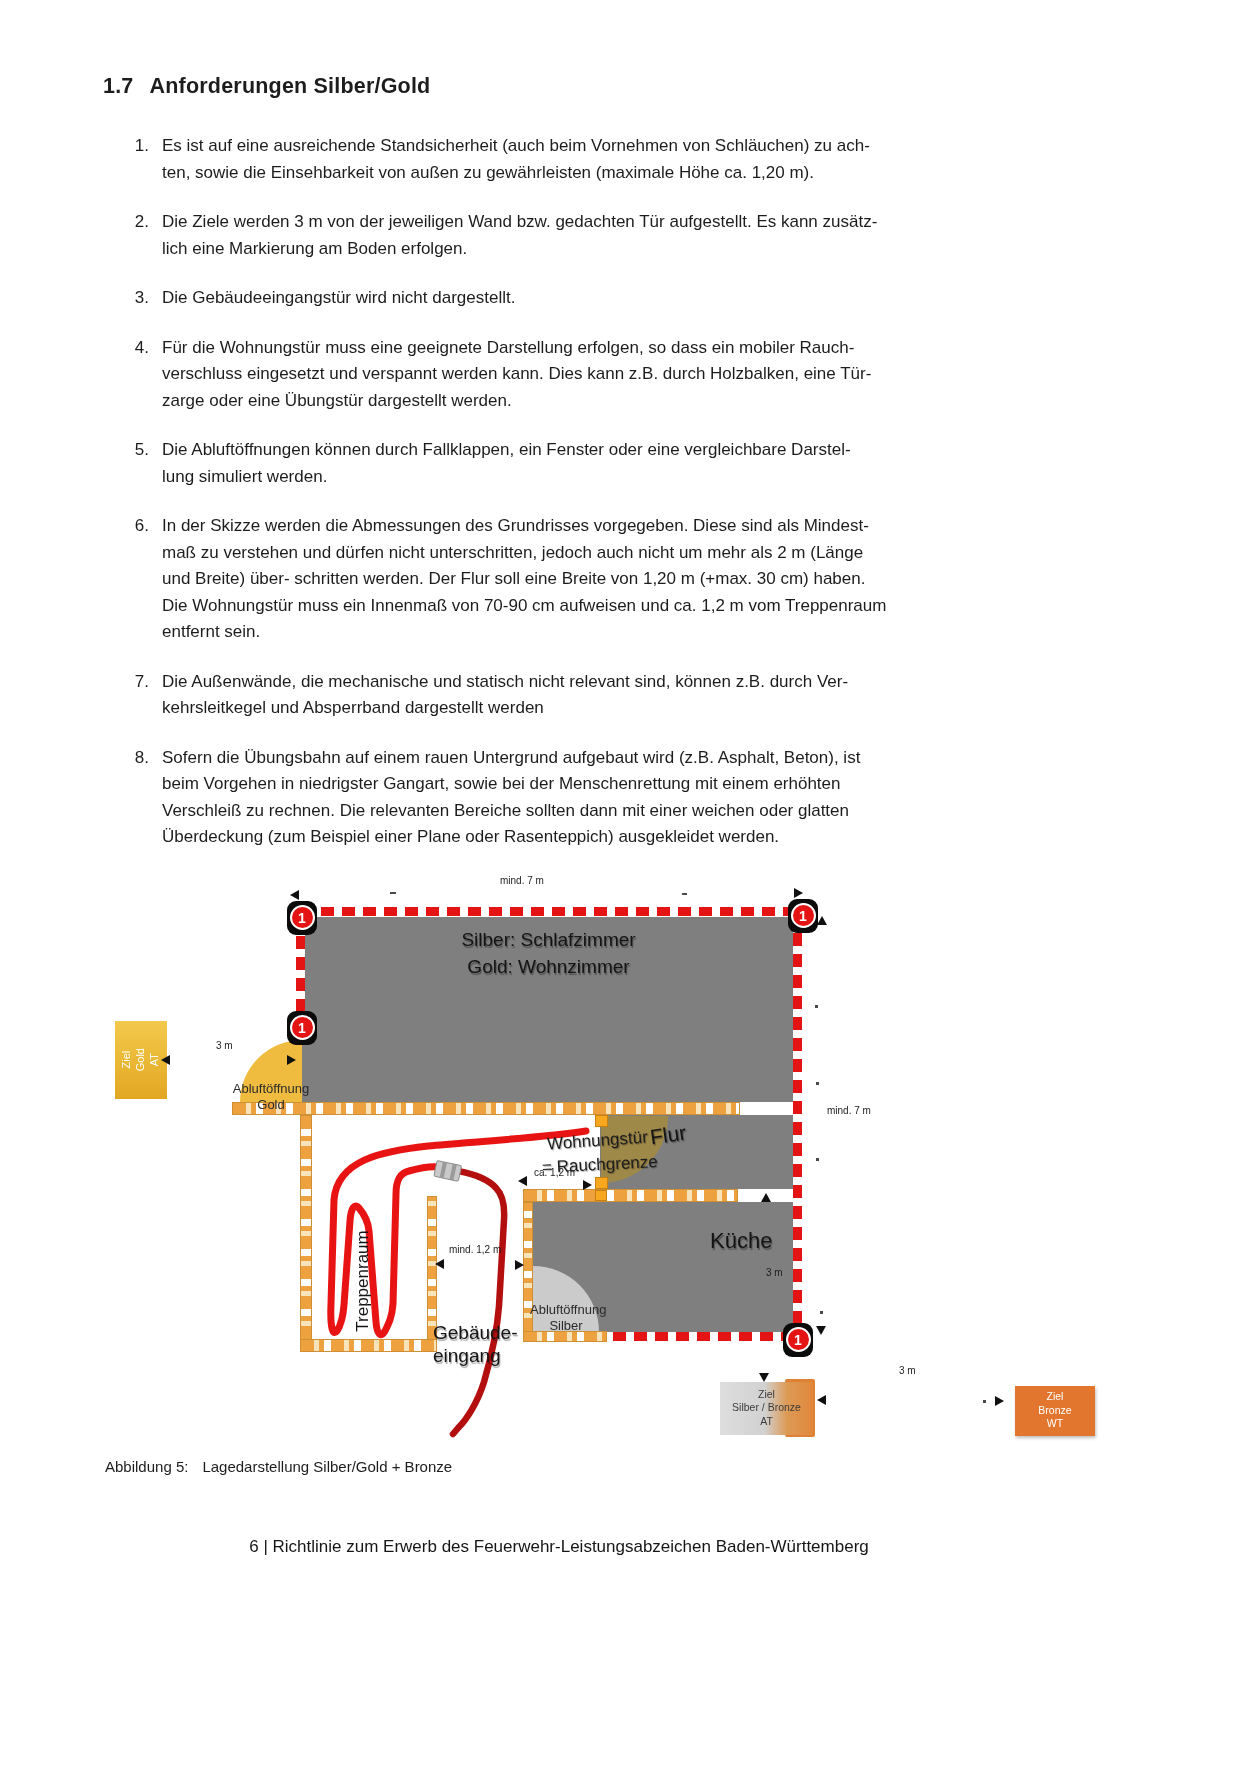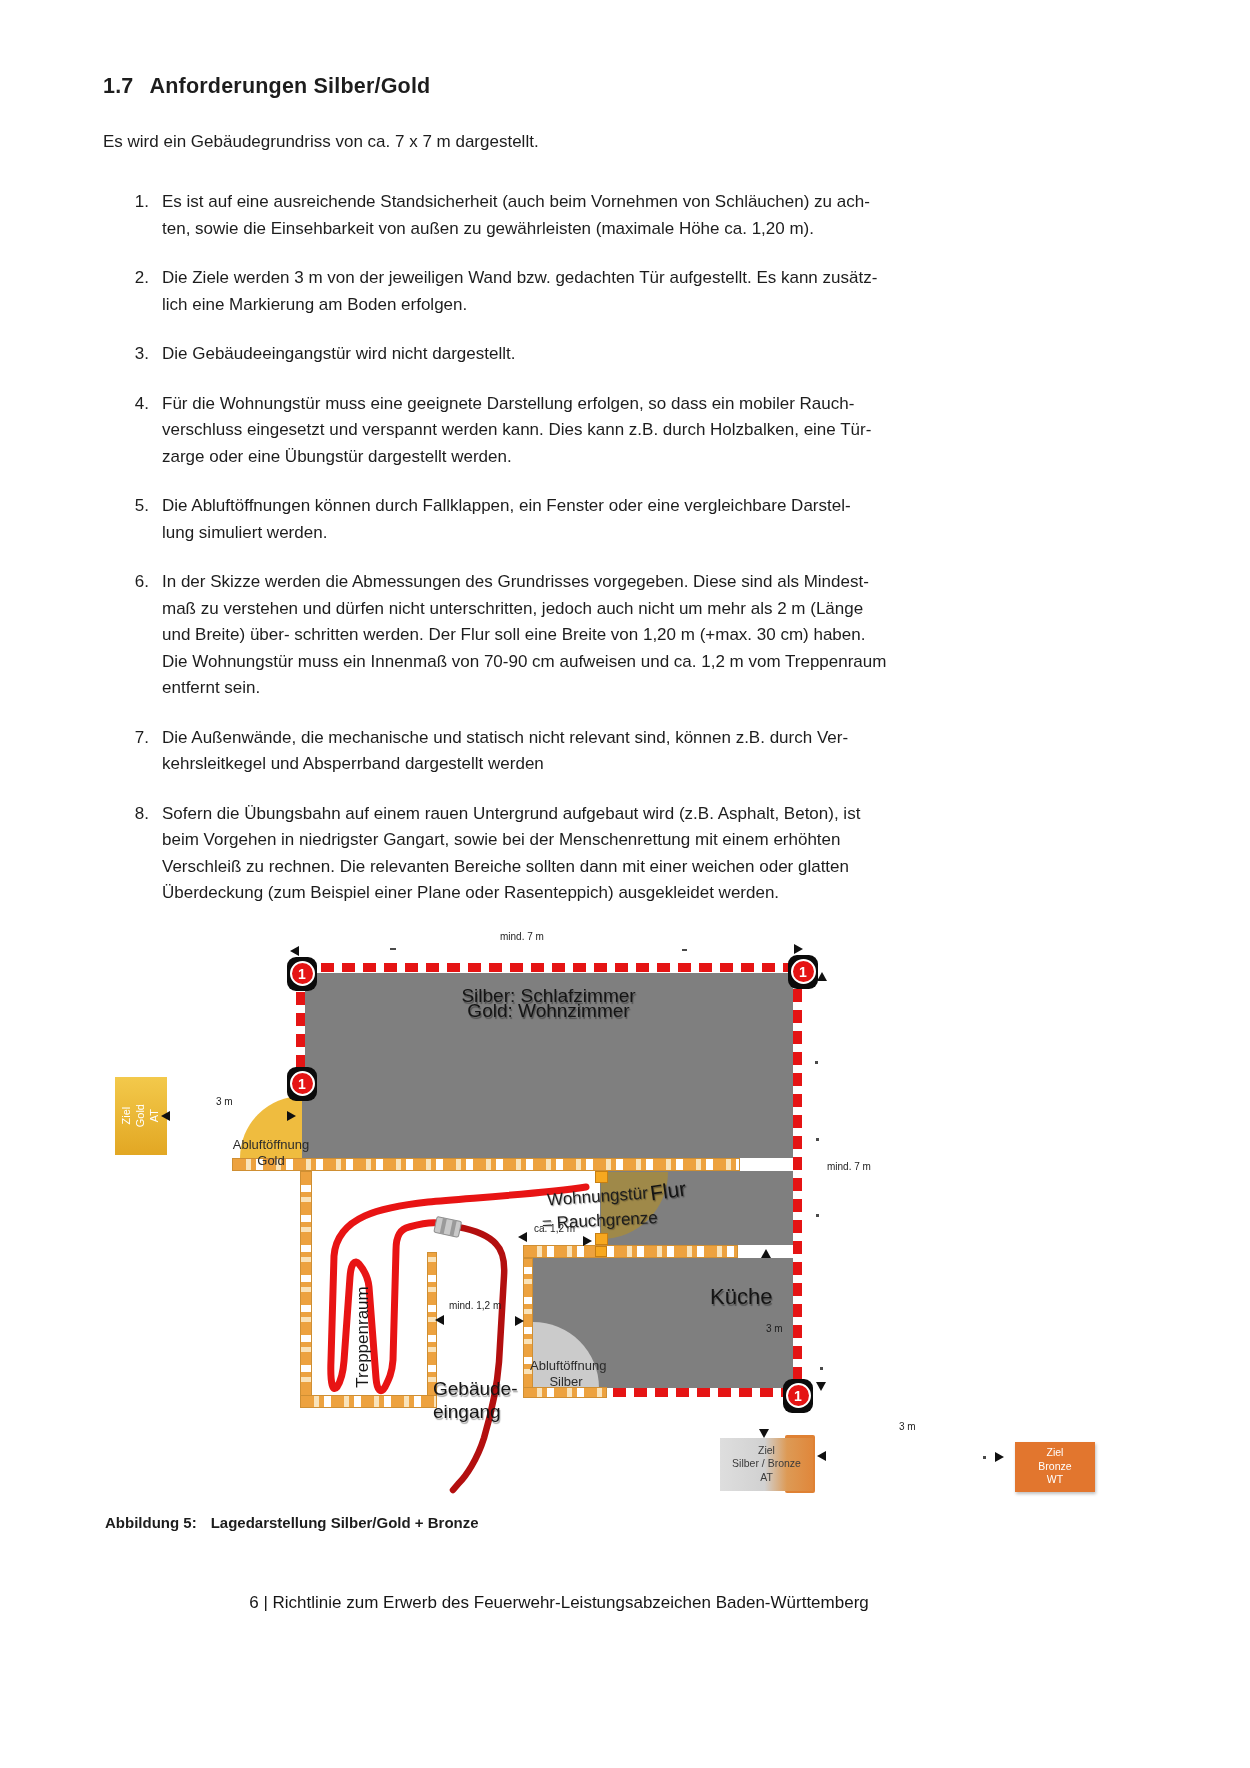--- a/index.html
+++ b/index.html
@@ -50,32 +50,31 @@
   .zbw{ background:var(--bronze); z-index:6; display:flex; align-items:center; justify-content:center;
     font-size:10.5px; line-height:1.3; color:#fff; text-align:center; white-space:pre-line; box-shadow:1px 2px 3px rgba(0,0,0,.25);}
   .tick{ background:#4a4a4a; z-index:6;}
   .arr{ width:0; height:0; z-index:7;}
   .arr-l{ border-top:5px solid transparent; border-bottom:5px solid transparent; border-right:9px solid #101010;}
   .arr-r{ border-top:5px solid transparent; border-bottom:5px solid transparent; border-left:9px solid #101010;}
   .arr-u{ border-left:5px solid transparent; border-right:5px solid transparent; border-bottom:9px solid #101010;}
   .arr-d{ border-left:5px solid transparent; border-right:5px solid transparent; border-top:9px solid #101010;}
   .hose-svg{ position:absolute; left:0; top:0; z-index:5; }
 
-  .caption{ margin:6px 0 0 105px; font-size:15px; font-weight:bold; display:flex; gap:14px;}
+  .caption{ margin:6px 0 0 105px; font-size:15px; font-weight:normal; display:flex; gap:14px;}
   .footer{ width:912px; margin:62px 0 0 103px; text-align:center; font-size:17px; color:#161616;}
 </style>
 </head>
 <body>
 
 <div class="content">
   <h1>
     <span>1.7</span>
     <span>Anforderungen Silber/Gold</span>
   </h1>
-  <p class="para">Es wird ein Gebäudegrundriss von ca. 7 x 7 m dargestellt.</p>
 
   <ol class="reqs">
     <li>
         <span class="num">1.</span>
         <span class="txt">Es ist auf eine ausreichende Standsicherheit (auch beim Vornehmen von Schläuchen) zu ach-
 ten, sowie die Einsehbarkeit von außen zu gewährleisten (maximale Höhe ca. 1,20 m).</span>
       </li>
     <li>
         <span class="num">2.</span>
         <span class="txt">Die Ziele werden 3 m von der jeweiligen Wand bzw. gedachten Tür aufgestellt. Es kann zusätz-
@@ -186,21 +185,21 @@
 
   <div class="abs dlabel sm" style="left:500px; top:1px;">mind. 7 m</div>
   <div class="abs dlabel sm" style="left:827px; top:231px;">mind. 7 m</div>
   <div class="abs dlabel sm" style="left:216px; top:166px;">3 m</div>
   <div class="abs dlabel sm" style="left:534px; top:293px;">ca. 1,2 m</div>
   <div class="abs dlabel sm" style="left:449px; top:370px;">mind. 1,2 m</div>
   <div class="abs dlabel sm" style="left:766px; top:393px;">3 m</div>
   <div class="abs dlabel sm" style="left:899px; top:491px;">3 m</div>
 
   <div class="abs big dlabel" style="left:300px; top:55px; width:497px; text-align:center;">Silber: Schlafzimmer</div>
-  <div class="abs big dlabel" style="left:300px; top:70px; width:497px; text-align:center;">Gold: Wohnzimmer</div>
+  <div class="abs big dlabel" style="left:300px; top:82px; width:497px; text-align:center;">Gold: Wohnzimmer</div>
   <div class="abs dlabel" style="left:547px; top:257px; font-size:17px; transform:rotate(-4deg); text-shadow:1px 1px 1px rgba(0,0,0,.3);">Wohnungstür</div>
   <div class="abs dlabel" style="left:542px; top:281px; font-size:17px; transform:rotate(-3deg); text-shadow:1px 1px 1px rgba(0,0,0,.3);">= Rauchgrenze</div>
   <div class="abs big dlabel" style="left:650px; top:249px; font-size:21px; transform:rotate(-8deg);">Flur</div>
   <div class="abs big dlabel" style="left:710px; top:354px; font-size:22px;">Küche</div>
   <div class="abs rotwrap" style="left:338px; top:348px; width:50px; height:118px;">
     <span class="rot" style="font-size:17px; color:#161616;">Treppenraum</span>
   </div>
   <div class="abs big" style="left:433px; top:447px; width:108px; white-space:pre-line; line-height:1.25; z-index:6;">Gebäude-
 eingang</div>
   <div class="abs tiny" style="left:228px; top:207px; width:86px;">Abluftöffnung

